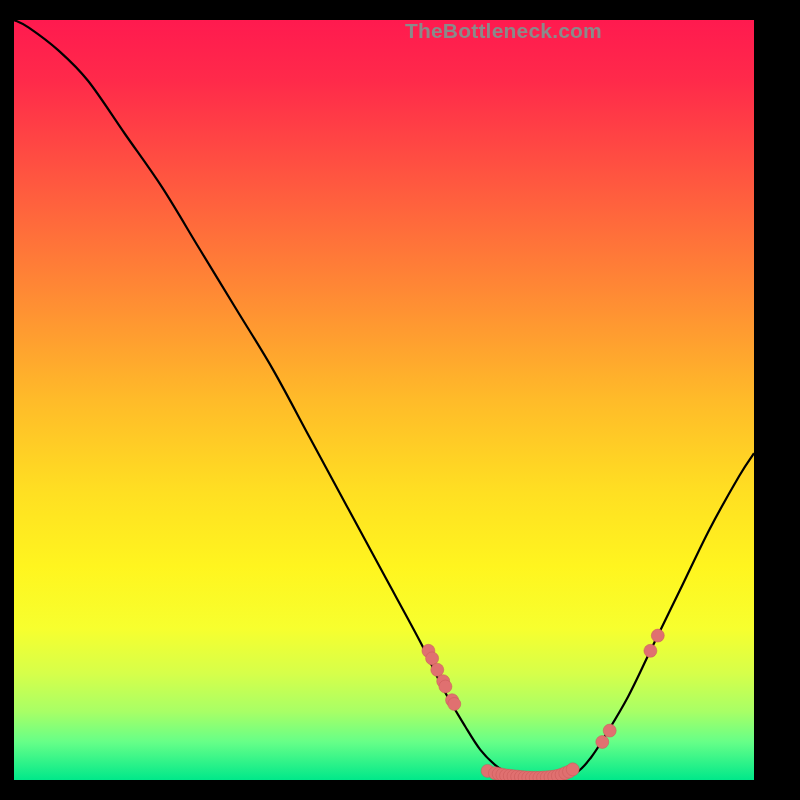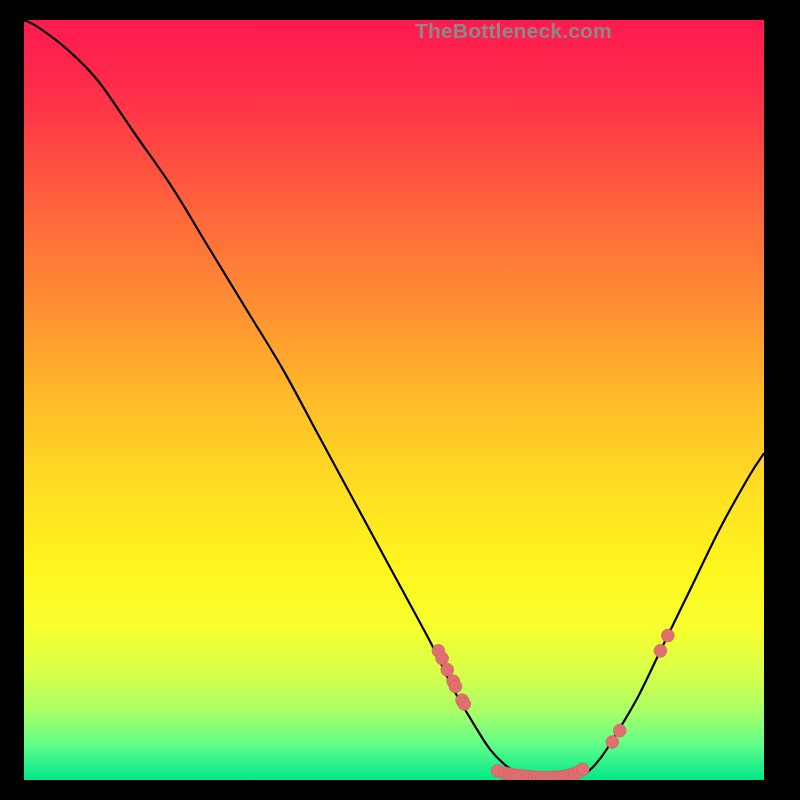--- a/index.html
+++ b/index.html
@@ -5,21 +5,21 @@
   html, body {
     margin: 0;
     padding: 0;
     width: 800px;
     height: 800px;
     background: #000000;
     overflow: hidden;
   }
   .frame {
     position: absolute;
-    left: 24px;
+    left: 14px;
     top: 20px;
     width: 592px;
     height: 760px;
     background: #0f172a;
   }
   .plot-area {
     position: absolute;
     left: 0;
     top: 0;
     width: 740px;

